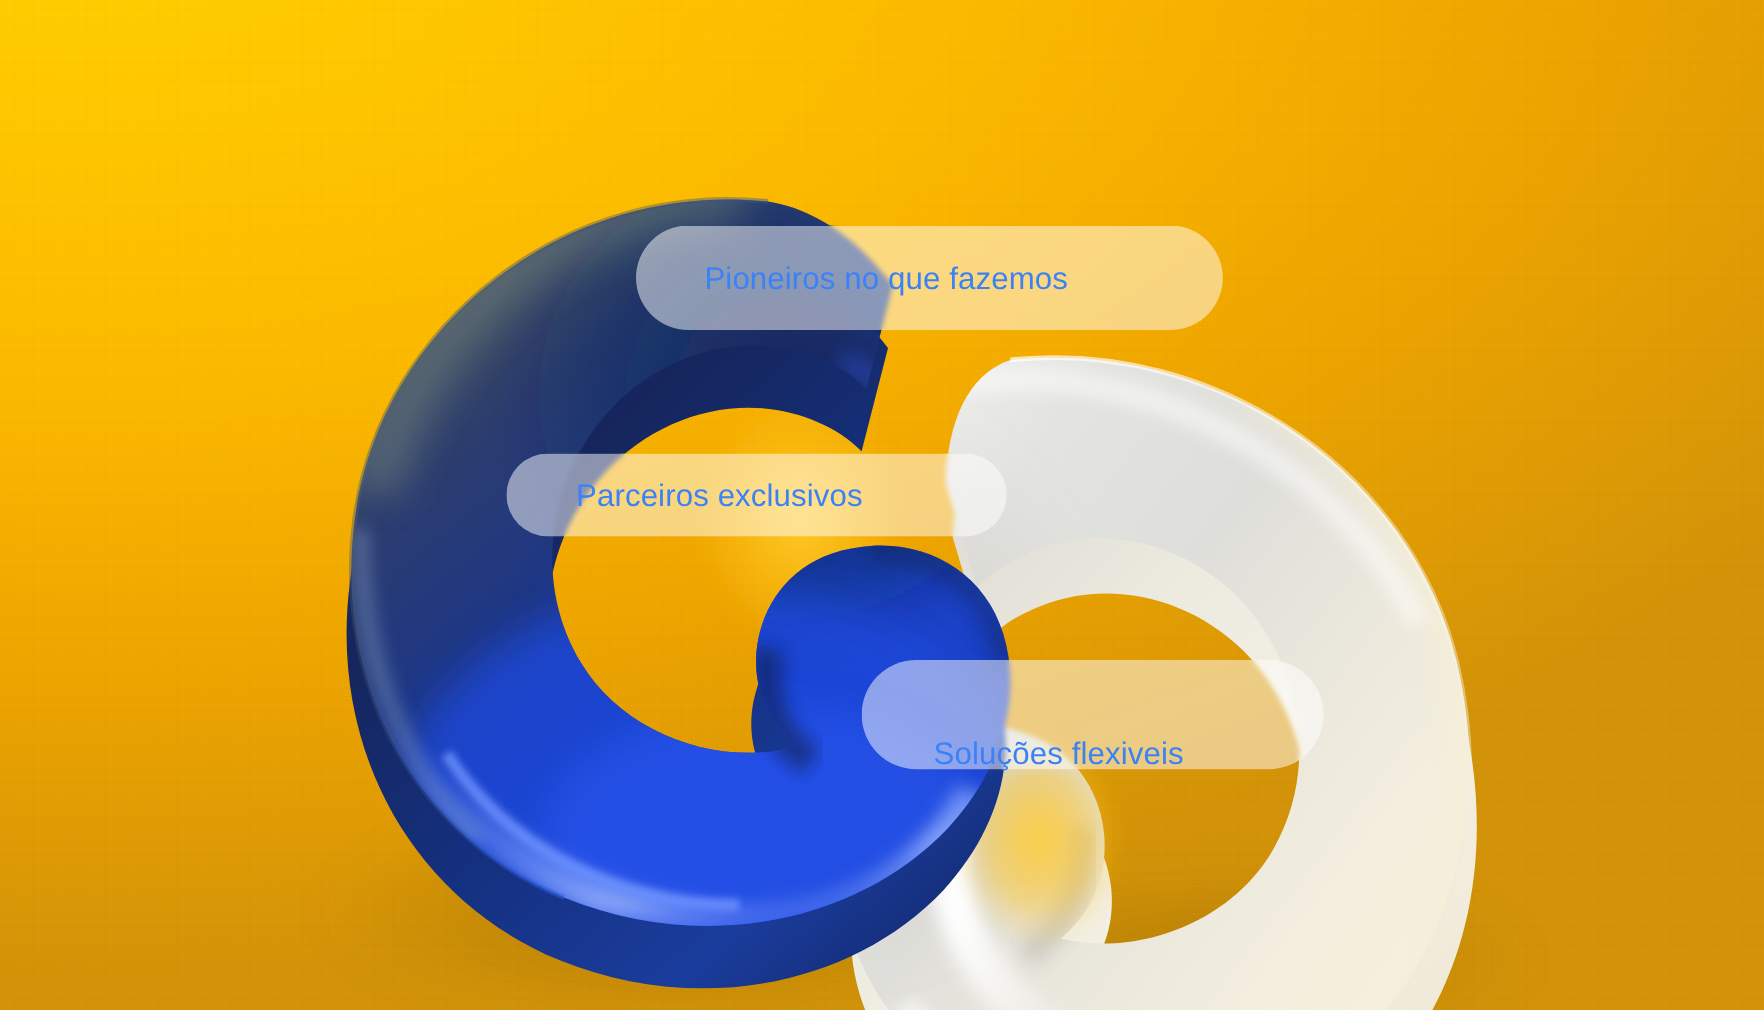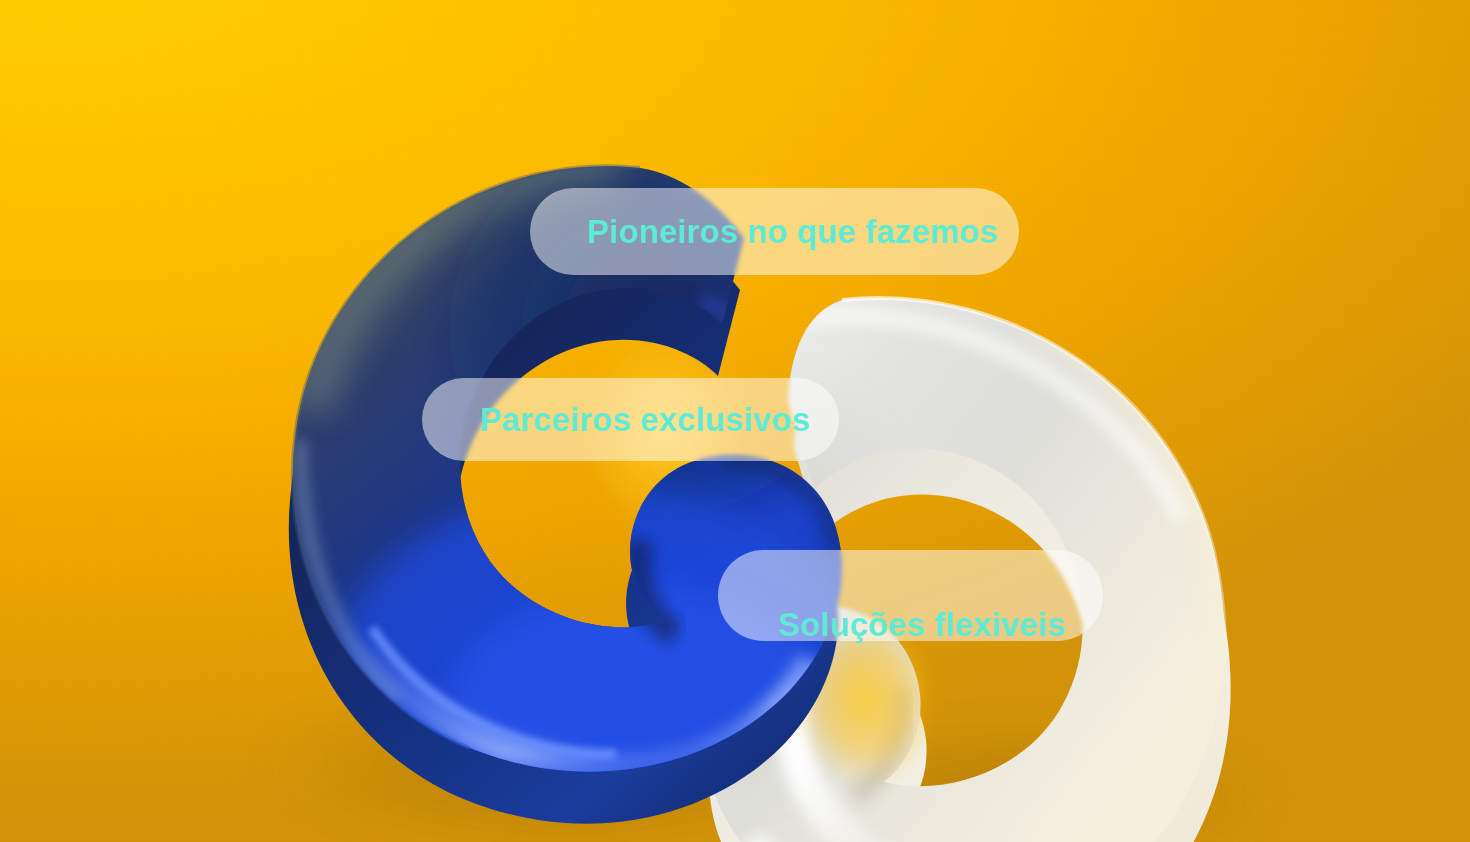--- a/index.html
+++ b/index.html
@@ -46,30 +46,30 @@
     position: absolute;
     display: flex;
     align-items: center;
     border-radius: 999px;
     background: rgba(255,255,255,.50);
     -webkit-backdrop-filter: blur(2px);
     backdrop-filter: blur(2px);
     box-sizing: border-box;
   }
   .pill-label {
-    color: #5eead4;
-    font-weight: 700;
-    font-size: 33px;
+    color: #3b82f6;
+    font-weight: 400;
+    font-size: 26px;
     letter-spacing: .1px;
     white-space: nowrap;
     line-height: 1;
   }
 
   #pill-1 { left: 530px; top: 188px; width: 489px; height: 87px; padding-left: 57px; }
-  #pill-2 { left: 422px; top: 378px; width: 417px; height: 83px; padding-left: 58px; }
+  #pill-2 { left: 422px; top: 378px; width: 417px; height: 69px; padding-left: 58px; }
   #pill-3 { left: 718px; top: 550px; width: 385px; height: 91px; padding-left: 60px; align-items: flex-end; }
 </style>
 </head>
 <body>
 
 <div id="stage">
 
   <div id="bg"></div>
   <div id="bg-noise"></div>
 

